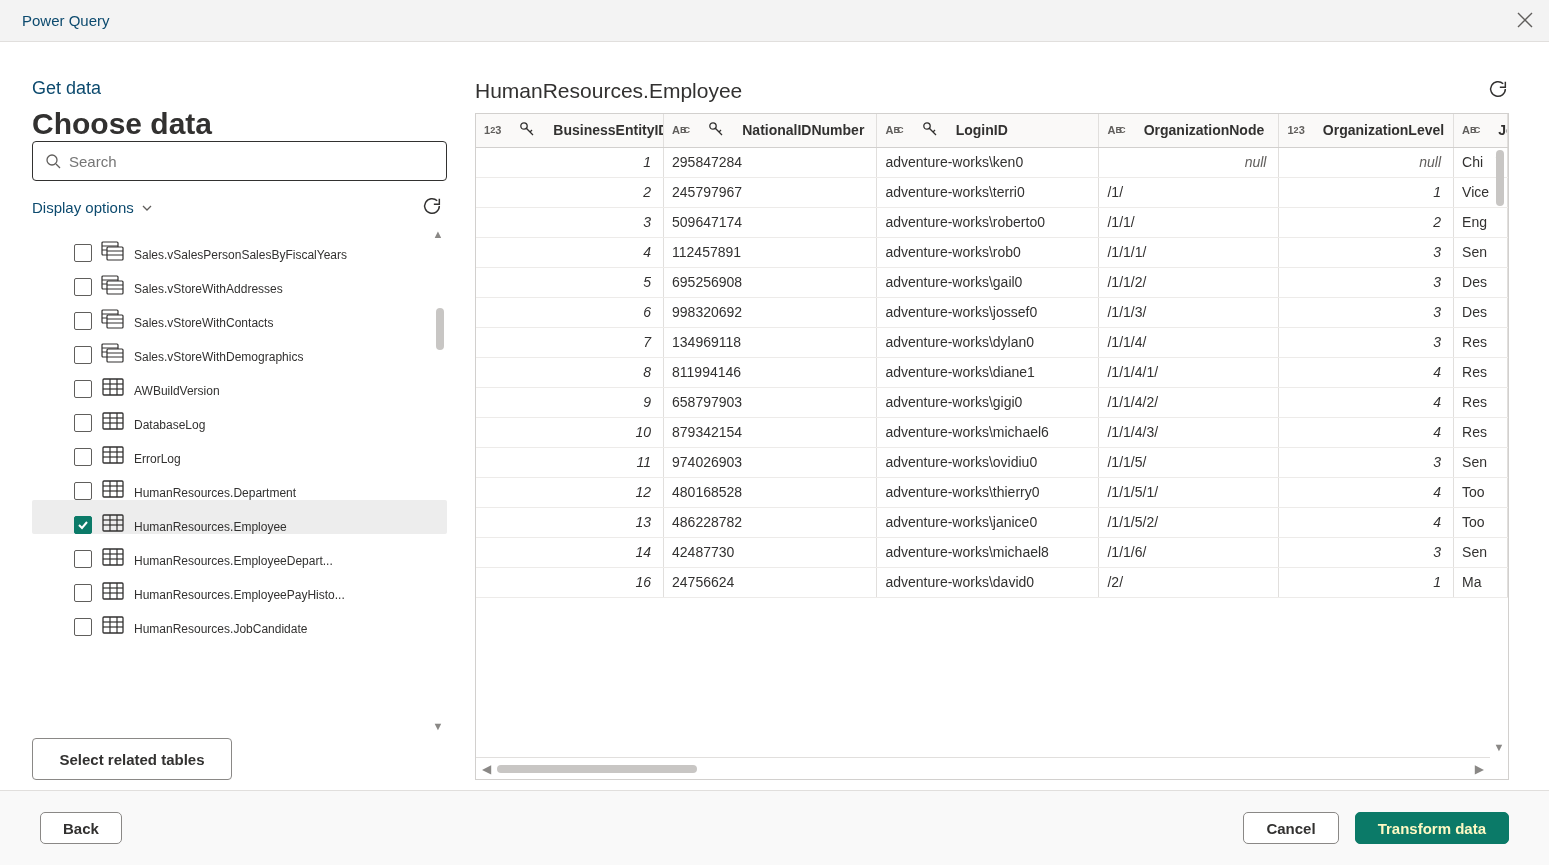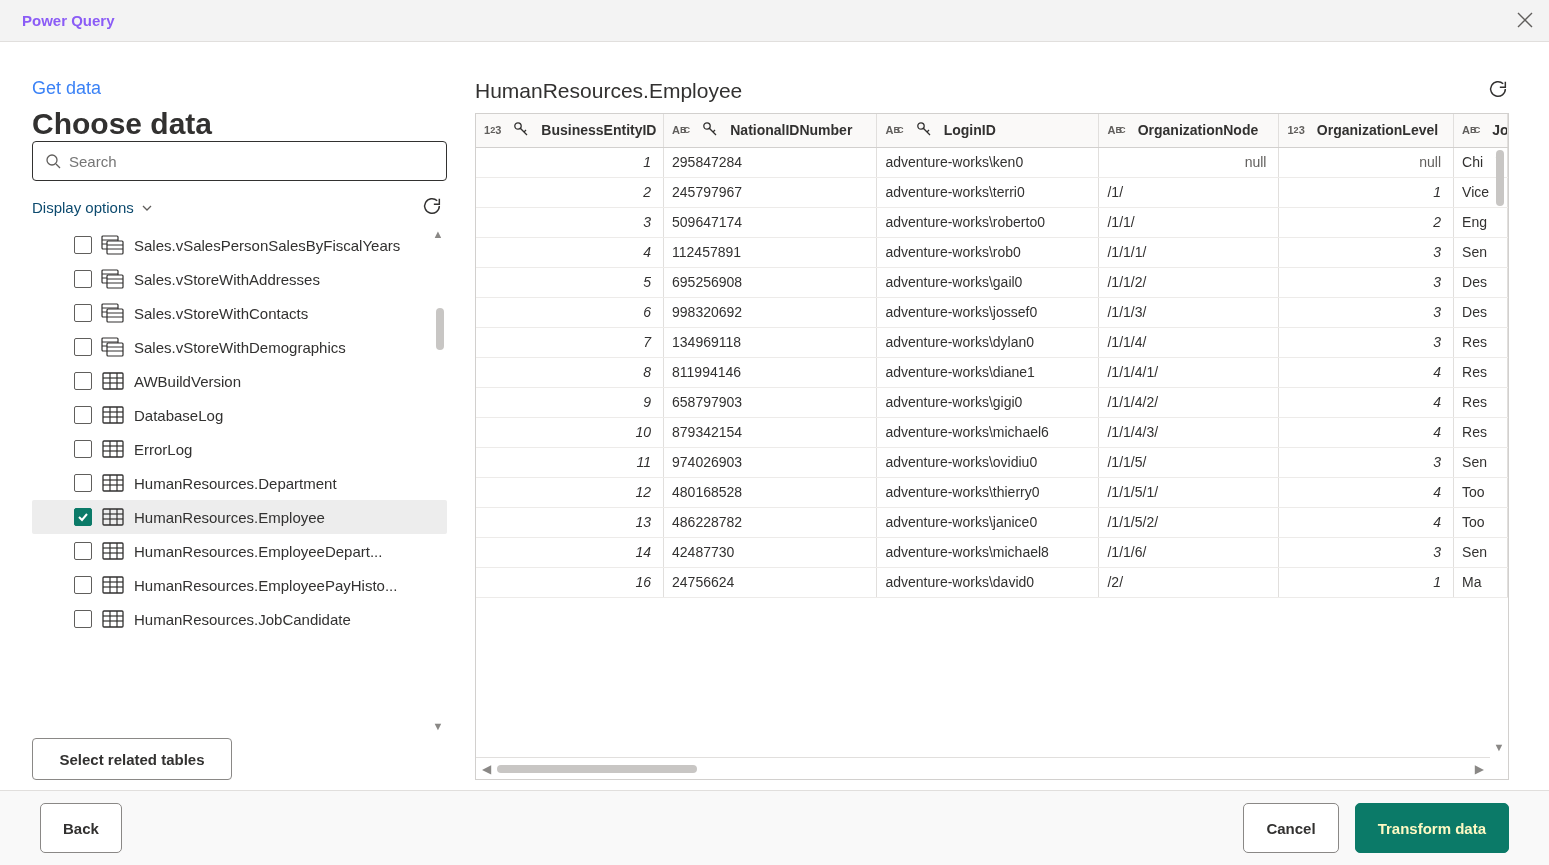--- a/index.html
+++ b/index.html
@@ -1,58 +1,58 @@
 <!DOCTYPE html>
 <html><head>
 <meta charset="utf-8">
 <style>
   * { box-sizing: border-box; font-family: "Segoe UI", Arial, sans-serif; }
   body { margin:0; background:#fff; color:#323130; overflow:hidden; font-size:14px;}
   .titlebar{background:#f3f3f3;border-bottom:1px solid #e1dfdd;height:42px;display:flex;align-items:center;justify-content:space-between;padding:0 16px 0 22px;}
-  .titlebar span.title{font-size:15px;font-weight:700;color:#8b5cf6}
+  .titlebar span.title{font-size:15px;font-weight:400;color:#0c4a6e}
   .close-x{font-size:22px;color:#605e5c;font-weight:400;cursor:pointer;line-height:1}
   .content{display:flex;height:calc(100vh - 42px - 75px);padding:36px 40px 10px 32px;gap:28px;}
   .left{width:415px;display:flex;flex-direction:column}
-  .getdata{color:#3b82f6;font-size:18px;font-weight:400;margin-bottom:8px}
+  .getdata{color:#0c4a6e;font-size:18px;font-weight:400;margin-bottom:8px}
   .choosedata{color:#323130;font-size:30px;font-weight:600;}
   .searchwrap{border:1px solid #323130;border-radius:4px;height:40px;display:flex;align-items:center;padding:9px 12px;gap:6px;margin-bottom:14px}
   .searchwrap input{border:none;outline:none;flex:1;font-size:15px;background:transparent}
   .dispopts{display:flex;align-items:center;justify-content:space-between;padding-right:4px;margin-bottom:8px}
   .dispopts-lbl{font-size:15px;color:#0c4a6e;display:flex;align-items:center;gap:6px;cursor:pointer}
   .treewrap{flex:1;position:relative;overflow:hidden}
   .tree{overflow:hidden;height:100%}
   .tree-scroll{position:absolute;right:0;top:0;bottom:0;width:18px;display:flex;flex-direction:column;align-items:center;justify-content:space-between;color:#8a8886;font-size:11px}
   .tree-scroll .thumb{background:#c8c6c4;width:8px;border-radius:4px;height:42px;position:absolute;top:80px;right:3px}
-  .treerow{height:34px;display:flex;align-items:center;gap:10px;padding-left:42px;padding-right:22px;font-size:15px;color:#323130;cursor:pointer;border-radius:2px}
+  .treerow{height:34px;display:flex;align-items:flex-end;gap:10px;padding-left:42px;padding-right:22px;font-size:12px;color:#323130;cursor:pointer;border-radius:2px}
   .treerow.sel{background:#ededed}
   .cb{appearance:none;width:18px;height:18px;border:1px solid #605e5c;border-radius:2px;flex:0 0 auto;cursor:pointer;display:flex;align-items:center;justify-content:center}
   .cb.checked{background:#0b7a68;border-color:#0b7a68}
   .cb.checked svg{display:block}
   .cb svg{display:none}
   .tblicon,.viewicon{flex:0 0 auto;display:flex;align-items:center;justify-content:center;width:22px;height:22px}
   .treerow .label{white-space:nowrap;overflow:hidden;text-overflow:ellipsis;flex:1}
   .selbtn{border:1px solid #8a8886;border-radius:4px;height:42px;width:200px;background:#fff;font-size:15px;font-weight:600;color:#323130;margin-top:6px;cursor:pointer}
   .right{flex:1;display:flex;flex-direction:column;min-width:0}
   .previewhdr{display:flex;align-items:center;justify-content:space-between;margin-bottom:10px}
   .previewhdr .ptitle{font-size:21px;color:#323130}
   .gridwrap{flex:1;position:relative;border:1px solid #d2d0ce;overflow:hidden}
   .grid{width:100%;border-collapse:collapse;table-layout:fixed}
   .grid th{height:33px;text-align:left;font-weight:600;font-size:14px;padding:0 8px;border-right:1px solid #e1dfdd;border-bottom:1px solid #d2d0ce;background:#faf9f8;white-space:nowrap;overflow:hidden}
   .grid td{height:30px;font-size:14px;padding:0 8px;border-right:1px solid #e1dfdd;border-bottom:1px solid #edebe9;white-space:nowrap;overflow:hidden;text-overflow:ellipsis}
   .grid td.num{text-align:right;font-style:italic;color:#323130;padding-right:12px}
-  .grid td.nullv{text-align:right;color:#605e5c;padding-right:12px}
-  .colhdr{display:flex;align-items:center;gap:12px}
+  .grid td.nullv{text-align:right;font-style:italic;color:#605e5c;padding-right:12px}
+  .colhdr{display:flex;align-items:center;gap:18px}
   .typeicon{font-size:11px;color:#605e5c;display:inline-flex;align-items:center}
   .vscroll{position:absolute;right:0;top:34px;bottom:26px;width:18px;display:flex;flex-direction:column;align-items:center;justify-content:space-between;color:#8a8886;font-size:11px}
   .vscroll .thumb{background:#c8c6c4;width:8px;border-radius:4px;height:56px;position:absolute;top:2px;right:4px}
   .hscroll{position:absolute;bottom:0;left:0;right:18px;height:22px;border-top:1px solid #e1dfdd;display:flex;align-items:center;justify-content:space-between;padding:0 6px;color:#8a8886;font-size:12px;background:#fff}
   .hscroll .track{flex:1;height:8px;position:relative;margin:0 6px}
   .hscroll .thumb{position:absolute;left:0;width:200px;height:8px;border-radius:4px;background:#c8c6c4}
   .footer{height:75px;border-top:1px solid #e1dfdd;background:#f9f9f9;display:flex;align-items:center;justify-content:space-between;padding:0 40px}
-  .btn{height:50px;padding:0 22px;border-radius:5px;font-size:15px;font-weight:600;cursor:pointer}
+  .btn{height:32px;padding:0 22px;border-radius:5px;font-size:15px;font-weight:600;cursor:pointer}
   .btn.back,.btn.cancel{background:#fff;border:1px solid #8a8886;color:#323130}
   .btn.primary{background:#0b7a68;border:1px solid #0b7a68;color:#fef9c3}
   .footer-right{display:flex;gap:16px}
   svg{flex:0 0 auto}
 </style>
 </head>
 <body>
 
 <div class="titlebar">
   <span class="title">Power Query</span>

